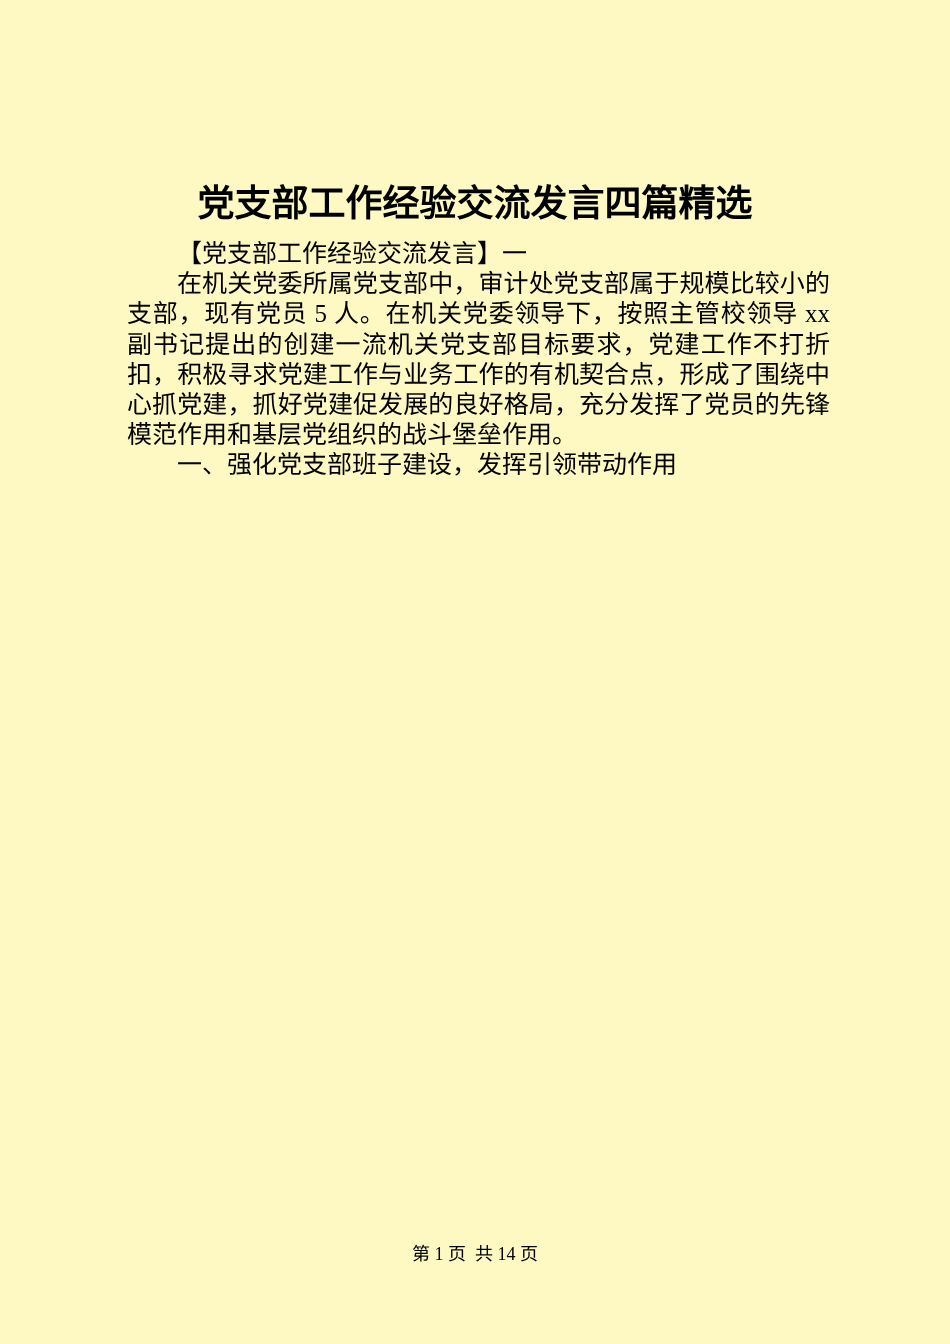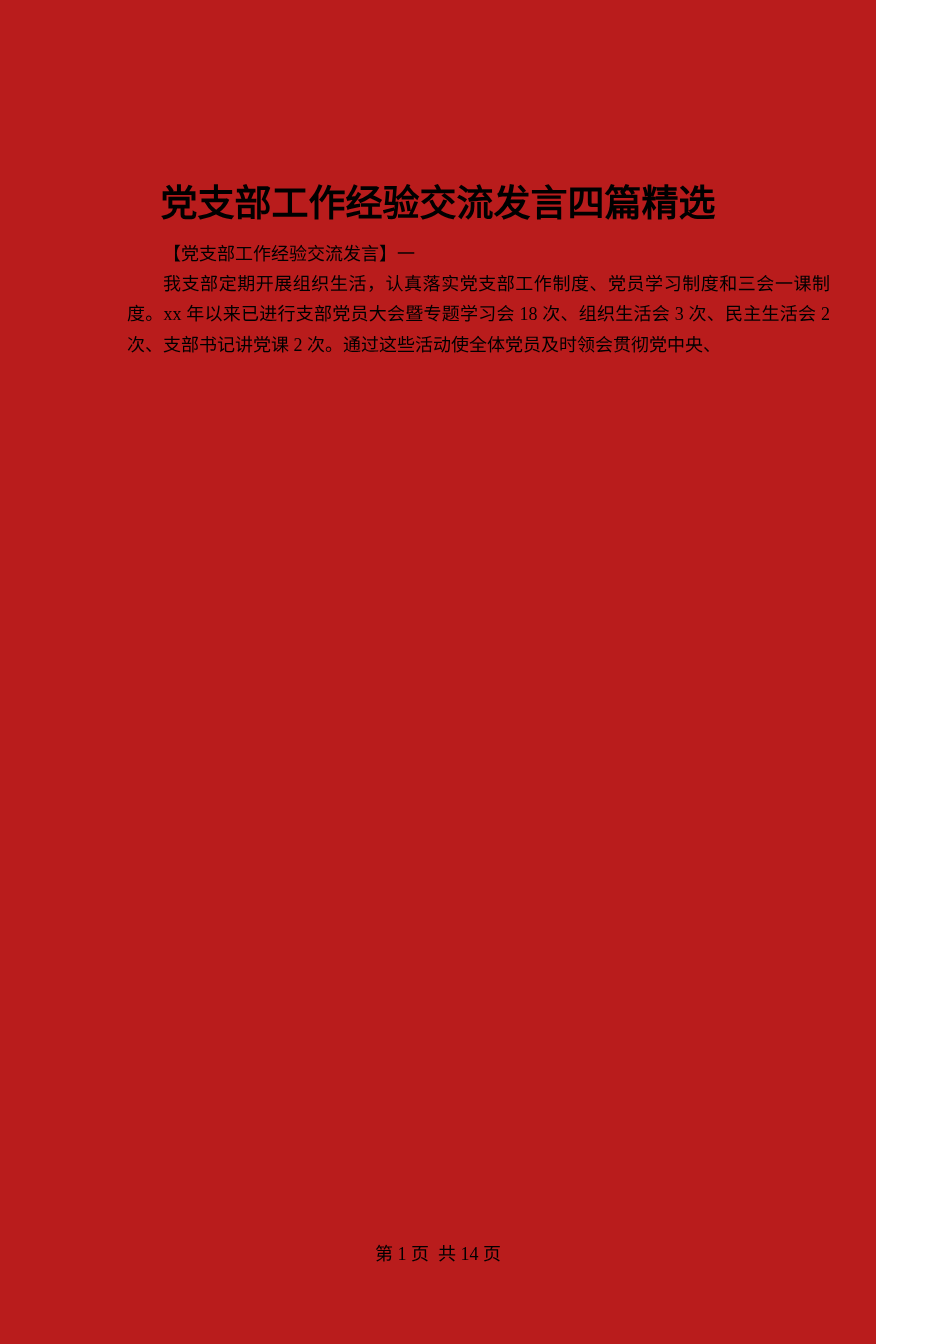--- a/index.html
+++ b/index.html
@@ -9,42 +9,42 @@
   }
   body {
     width: 950px;
     height: 1344px;
     overflow: hidden;
     font-family: "Liberation Serif", serif;
     color: #000000;
   }
   .page {
     position: relative;
-    width: 876px;
+    width: 950px;
     height: 1344px;
-    background: #b91c1c;
+    background: #fef9c3;
   }
   .doc-title {
     position: absolute;
     top: 180px;
     left: 0;
     width: 100%;
     margin: 0;
     text-align: center;
     font-size: 37px;
     line-height: 48px;
     font-weight: bold;
     letter-spacing: 0px;
   }
   .content {
     position: absolute;
     top: 239px;
     left: 127px;
     width: 703px;
-    font-size: 18px;
+    font-size: 25px;
     line-height: 30.2px;
     text-align: justify;
     text-justify: inter-character;
   }
   .content p {
     margin: 0;
     padding: 0;
     text-indent: 2em;
   }
   .page-footer {
@@ -61,18 +61,19 @@
 </style>
 </head>
 <body>
 
 <div class="page">
 
   <h1 class="doc-title">党支部工作经验交流发言四篇精选</h1>
 
   <div class="content">
     <p>【党支部工作经验交流发言】一</p>
-    <p>我支部定期开展组织生活，认真落实党支部工作制度、党员学习制度和三会一课制度。xx 年以来已进行支部党员大会暨专题学习会 18 次、组织生活会 3 次、民主生活会 2 次、支部书记讲党课 2 次。通过这些活动使全体党员及时领会贯彻党中央、</p>
+    <p>在机关党委所属党支部中，审计处党支部属于规模比较小的支部，现有党员 5 人。在机关党委领导下，按照主管校领导 xx 副书记提出的创建一流机关党支部目标要求，党建工作不打折扣，积极寻求党建工作与业务工作的有机契合点，形成了围绕中心抓党建，抓好党建促发展的良好格局，充分发挥了党员的先锋模范作用和基层党组织的战斗堡垒作用。</p>
+    <p>一、强化党支部班子建设，发挥引领带动作用</p>
   </div>
 
   <div class="page-footer">第 1 页  共 14 页</div>
 
 </div>
 
 </body></html>

